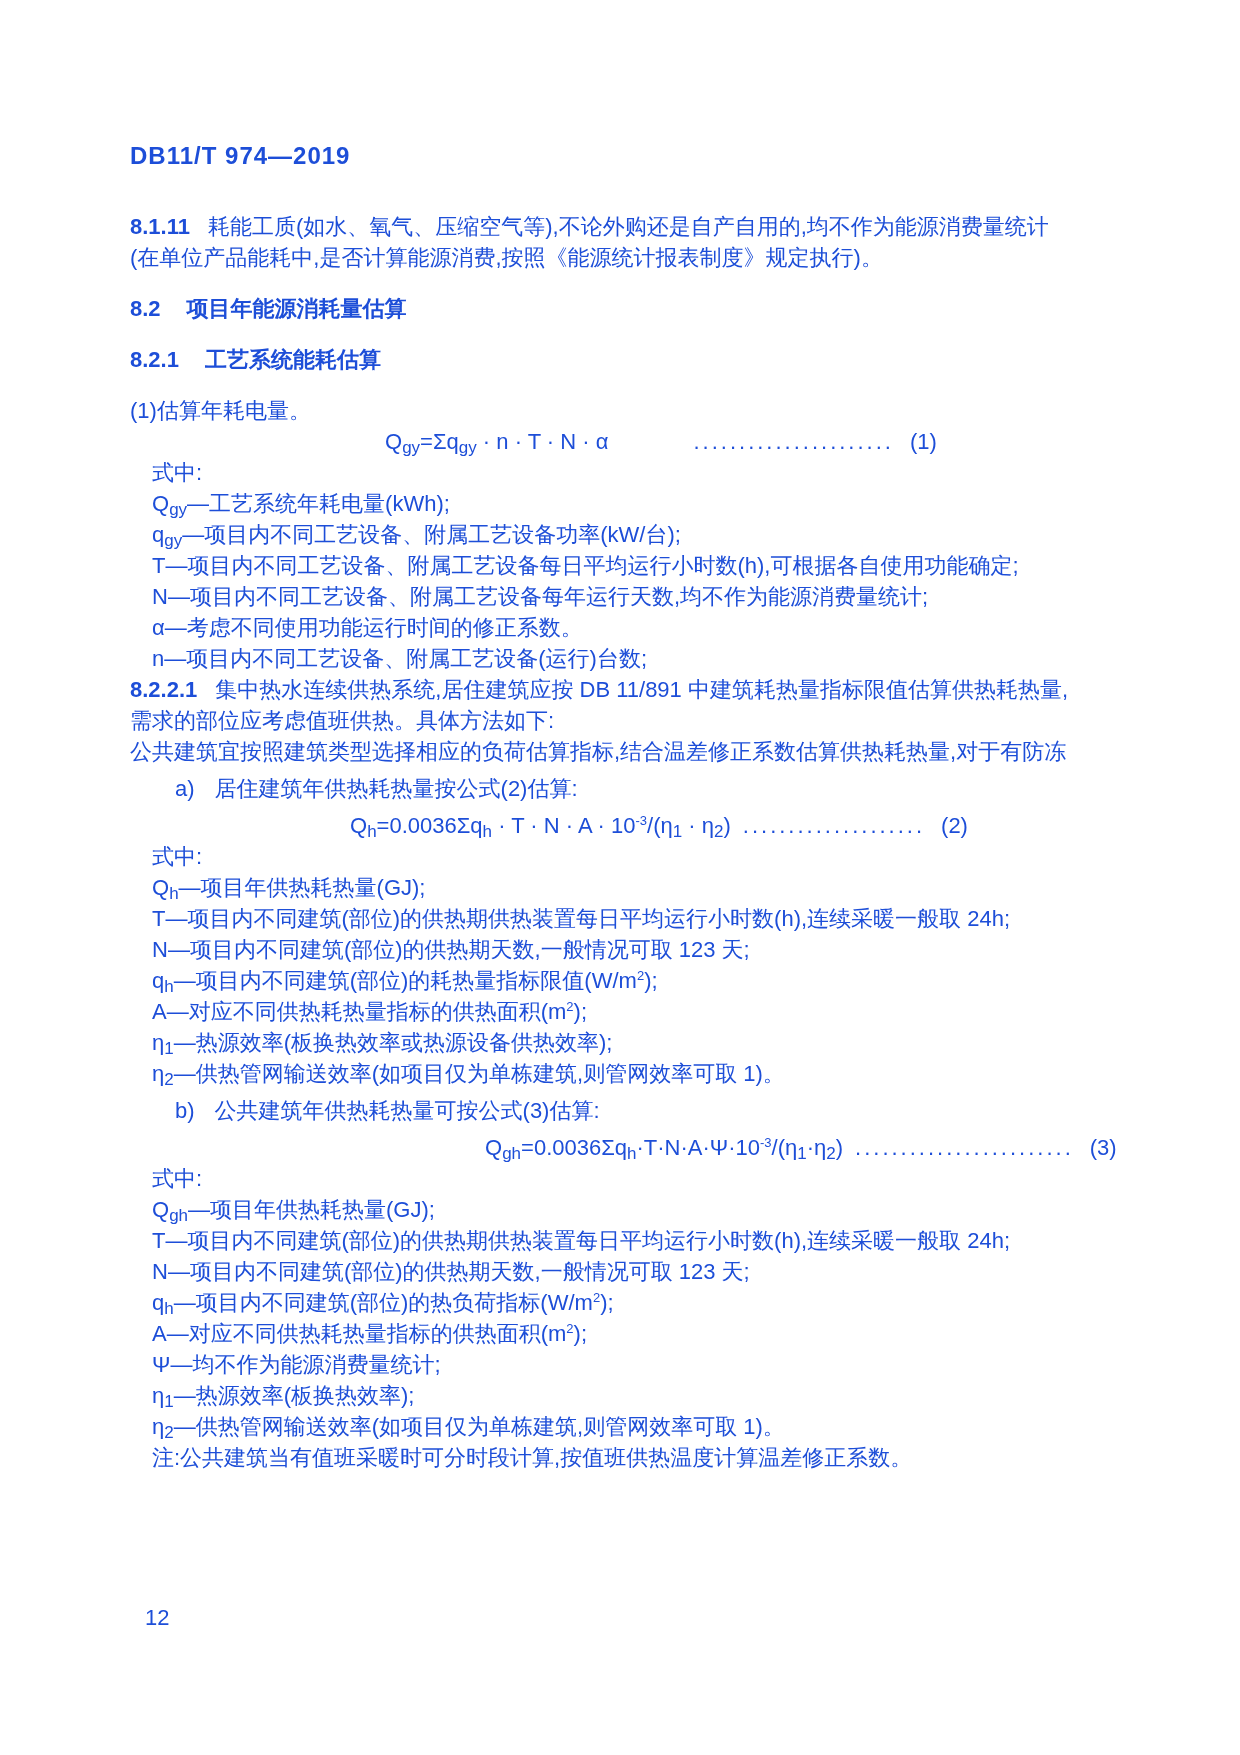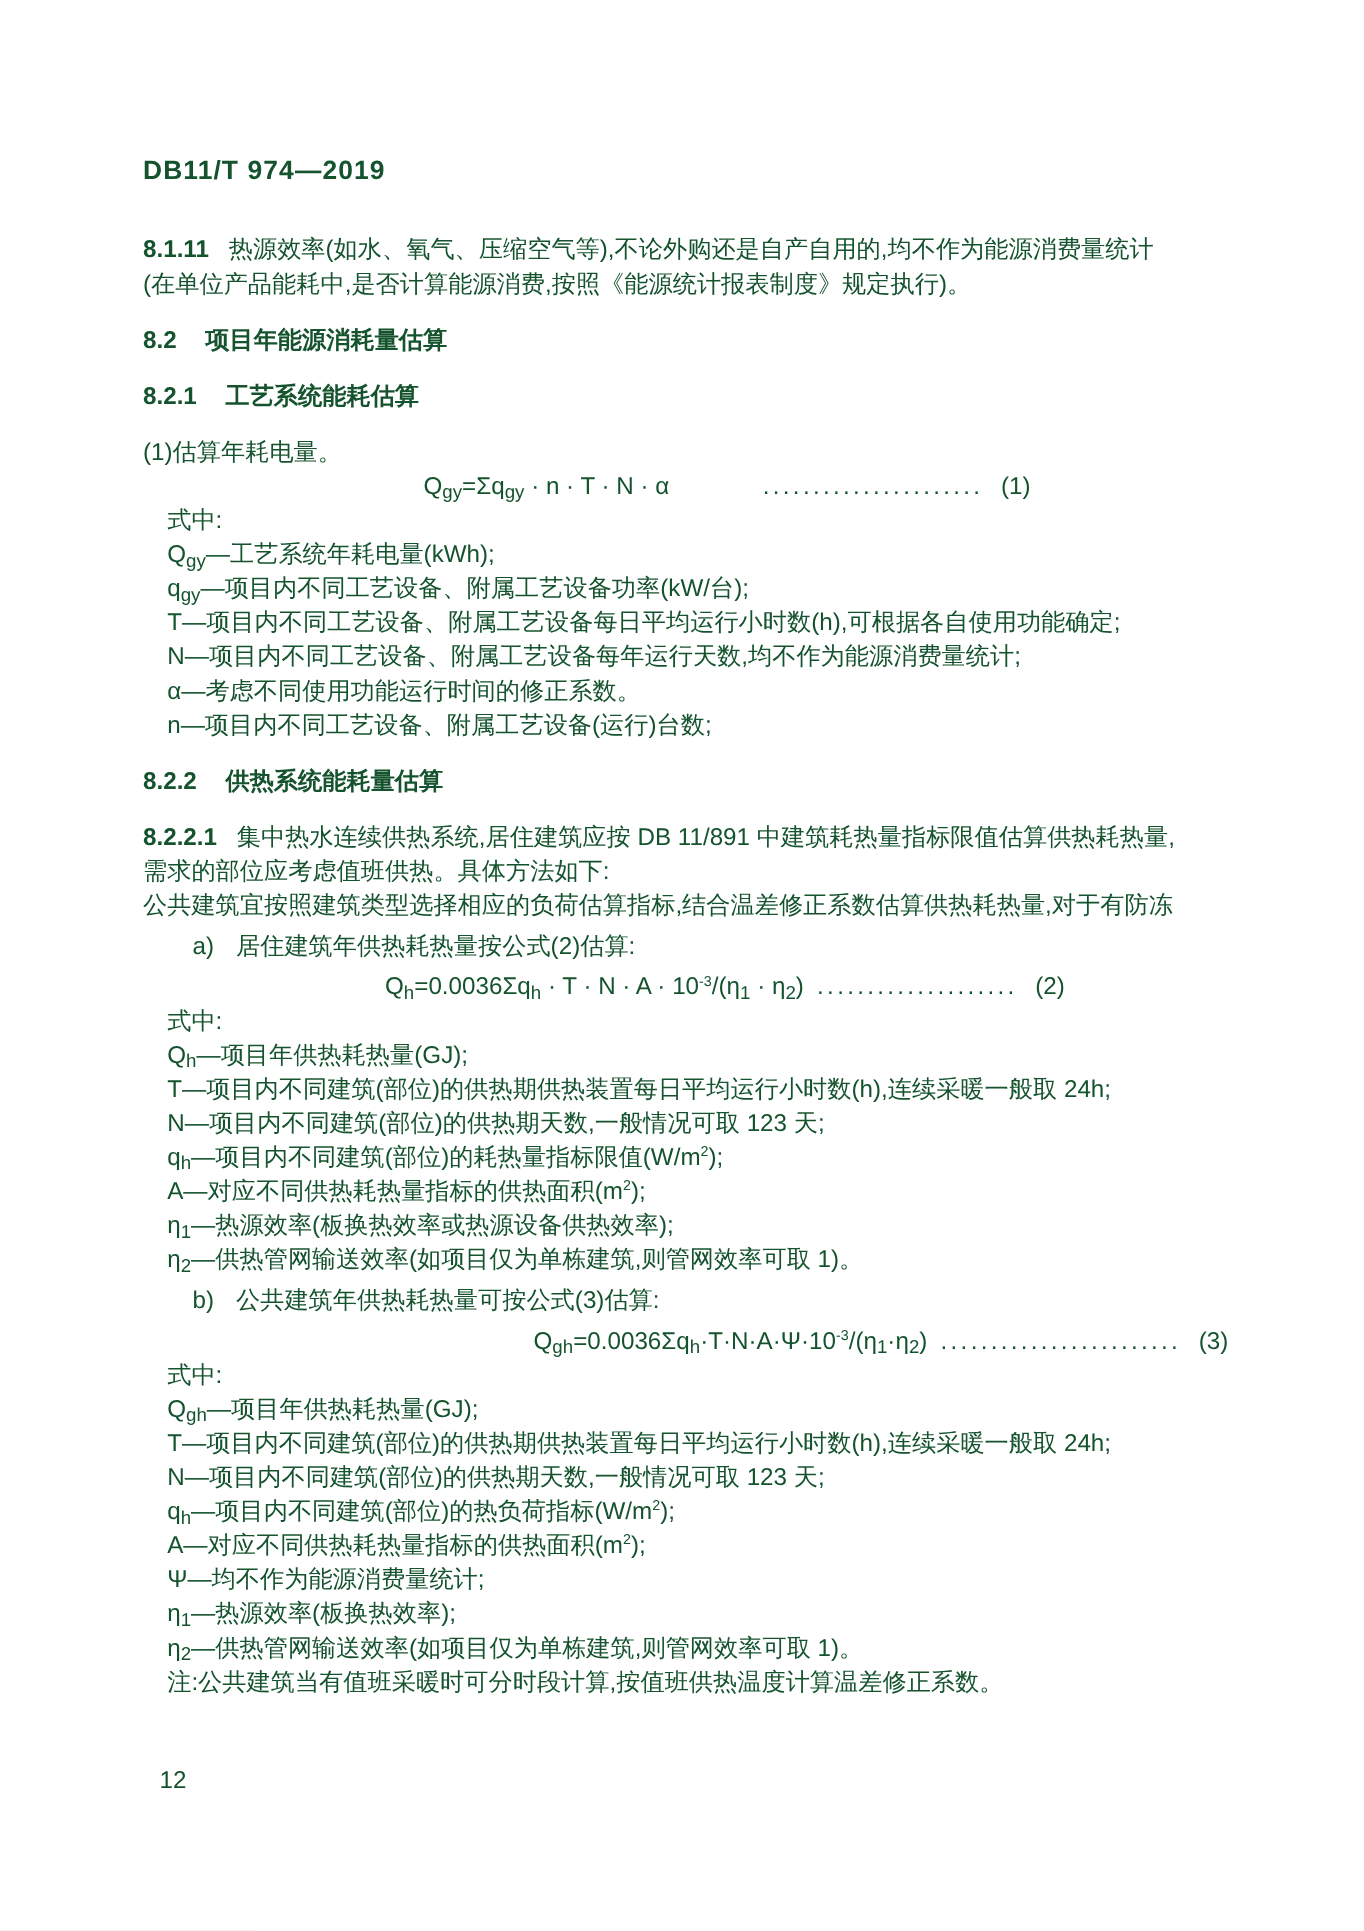--- a/index.html
+++ b/index.html
@@ -1,20 +1,20 @@
 <!DOCTYPE html>
 <html><head>
 <meta charset="utf-8">
 <style>
   html,body{margin:0;padding:0;background:#e8e8e8;}
   .page{
     width:1240px;height:1755px;background:#ffffff;position:relative;
     box-sizing:border-box;padding:140px 120px 0 130px;
     font-family:"Liberation Sans","DejaVu Sans",sans-serif;
-    color:#14532d;overflow:hidden;
+    color:#1d4ed8;overflow:hidden;
   }
   .doc-header{font-size:24px;line-height:31px;margin-bottom:40px;letter-spacing:1px;font-weight:bold;}
   .line{font-size:22px;line-height:31px;white-space:nowrap;}
   .heading{font-weight:bold;margin-top:20px;margin-bottom:20px;}
   .hnum{margin-right:26px;}
   .cnum{margin-right:18px;font-weight:bold;}
   .inum{margin-right:20px;}
   .def{margin-left:22px;}
   .note{margin-left:22px;}
   .item{margin-left:45px;margin-top:6px;margin-bottom:6px;}
@@ -27,34 +27,33 @@
   sub{font-size:17px;line-height:0;vertical-align:-4px;}
   sup{font-size:13px;line-height:0;vertical-align:8px;}
   .page-number{position:absolute;left:145px;top:1605px;font-size:22px;text-align:center;}
 </style>
 </head>
 <body>
 
 <div class="page">
   <div class="doc-header">DB11/T 974—2019</div>
   <div class="content">
-      <div class="line para"><span class="cnum">8.1.11</span><span>热源效率(如水、氧气、压缩空气等),不论外购还是自产自用的,均不作为能源消费量统计</span></div>
+      <div class="line para"><span class="cnum">8.1.11</span><span>耗能工质(如水、氧气、压缩空气等),不论外购还是自产自用的,均不作为能源消费量统计</span></div>
       <div class="line para"><span>(在单位产品能耗中,是否计算能源消费,按照《能源统计报表制度》规定执行)。</span></div>
       <div class="line heading"><span class="hnum">8.2</span><span class="htext">项目年能源消耗量估算</span></div>
       <div class="line heading"><span class="hnum">8.2.1</span><span class="htext">工艺系统能耗估算</span></div>
       <div class="line para"><span>(1)估算年耗电量。</span></div>
       <div class="line formula v1"><span>Q</span><sub>gy</sub><span>=Σq</span><sub>gy</sub><span> · n · T · N · α</span><span class="dots">......................</span><span class="fnum">(1)</span></div>
       <div class="line def"><span>式中:</span></div>
       <div class="line def"><span>Q</span><sub>gy</sub><span>—工艺系统年耗电量(kWh);</span></div>
       <div class="line def"><span>q</span><sub>gy</sub><span>—项目内不同工艺设备、附属工艺设备功率(kW/台);</span></div>
       <div class="line def"><span>T—项目内不同工艺设备、附属工艺设备每日平均运行小时数(h),可根据各自使用功能确定;</span></div>
       <div class="line def"><span>N—项目内不同工艺设备、附属工艺设备每年运行天数,均不作为能源消费量统计;</span></div>
       <div class="line def"><span>α—考虑不同使用功能运行时间的修正系数。</span></div>
       <div class="line def"><span>n—项目内不同工艺设备、附属工艺设备(运行)台数;</span></div>
-      <div class="line heading"><span class="hnum">8.2.2</span><span class="htext">供热系统能耗量估算</span></div>
       <div class="line para"><span class="cnum">8.2.2.1</span><span>集中热水连续供热系统,居住建筑应按 DB 11/891 中建筑耗热量指标限值估算供热耗热量,</span></div>
       <div class="line para"><span>需求的部位应考虑值班供热。具体方法如下:</span></div>
       <div class="line para"><span>公共建筑宜按照建筑类型选择相应的负荷估算指标,结合温差修正系数估算供热耗热量,对于有防冻</span></div>
       <div class="line item"><span class="inum">a)</span><span>居住建筑年供热耗热量按公式(2)估算:</span></div>
       <div class="line formula v2"><span>Q</span><sub>h</sub><span>=0.0036Σq</span><sub>h</sub><span> · T · N · A · 10</span><sup>-3</sup><span>/(η</span><sub>1</sub><span> · η</span><sub>2</sub><span>)</span><span class="dots">....................</span><span class="fnum">(2)</span></div>
       <div class="line def"><span>式中:</span></div>
       <div class="line def"><span>Q</span><sub>h</sub><span>—项目年供热耗热量(GJ);</span></div>
       <div class="line def"><span>T—项目内不同建筑(部位)的供热期供热装置每日平均运行小时数(h),连续采暖一般取 24h;</span></div>
       <div class="line def"><span>N—项目内不同建筑(部位)的供热期天数,一般情况可取 123 天;</span></div>
       <div class="line def"><span>q</span><sub>h</sub><span>—项目内不同建筑(部位)的耗热量指标限值(W/m</span><sup>2</sup><span>);</span></div>

